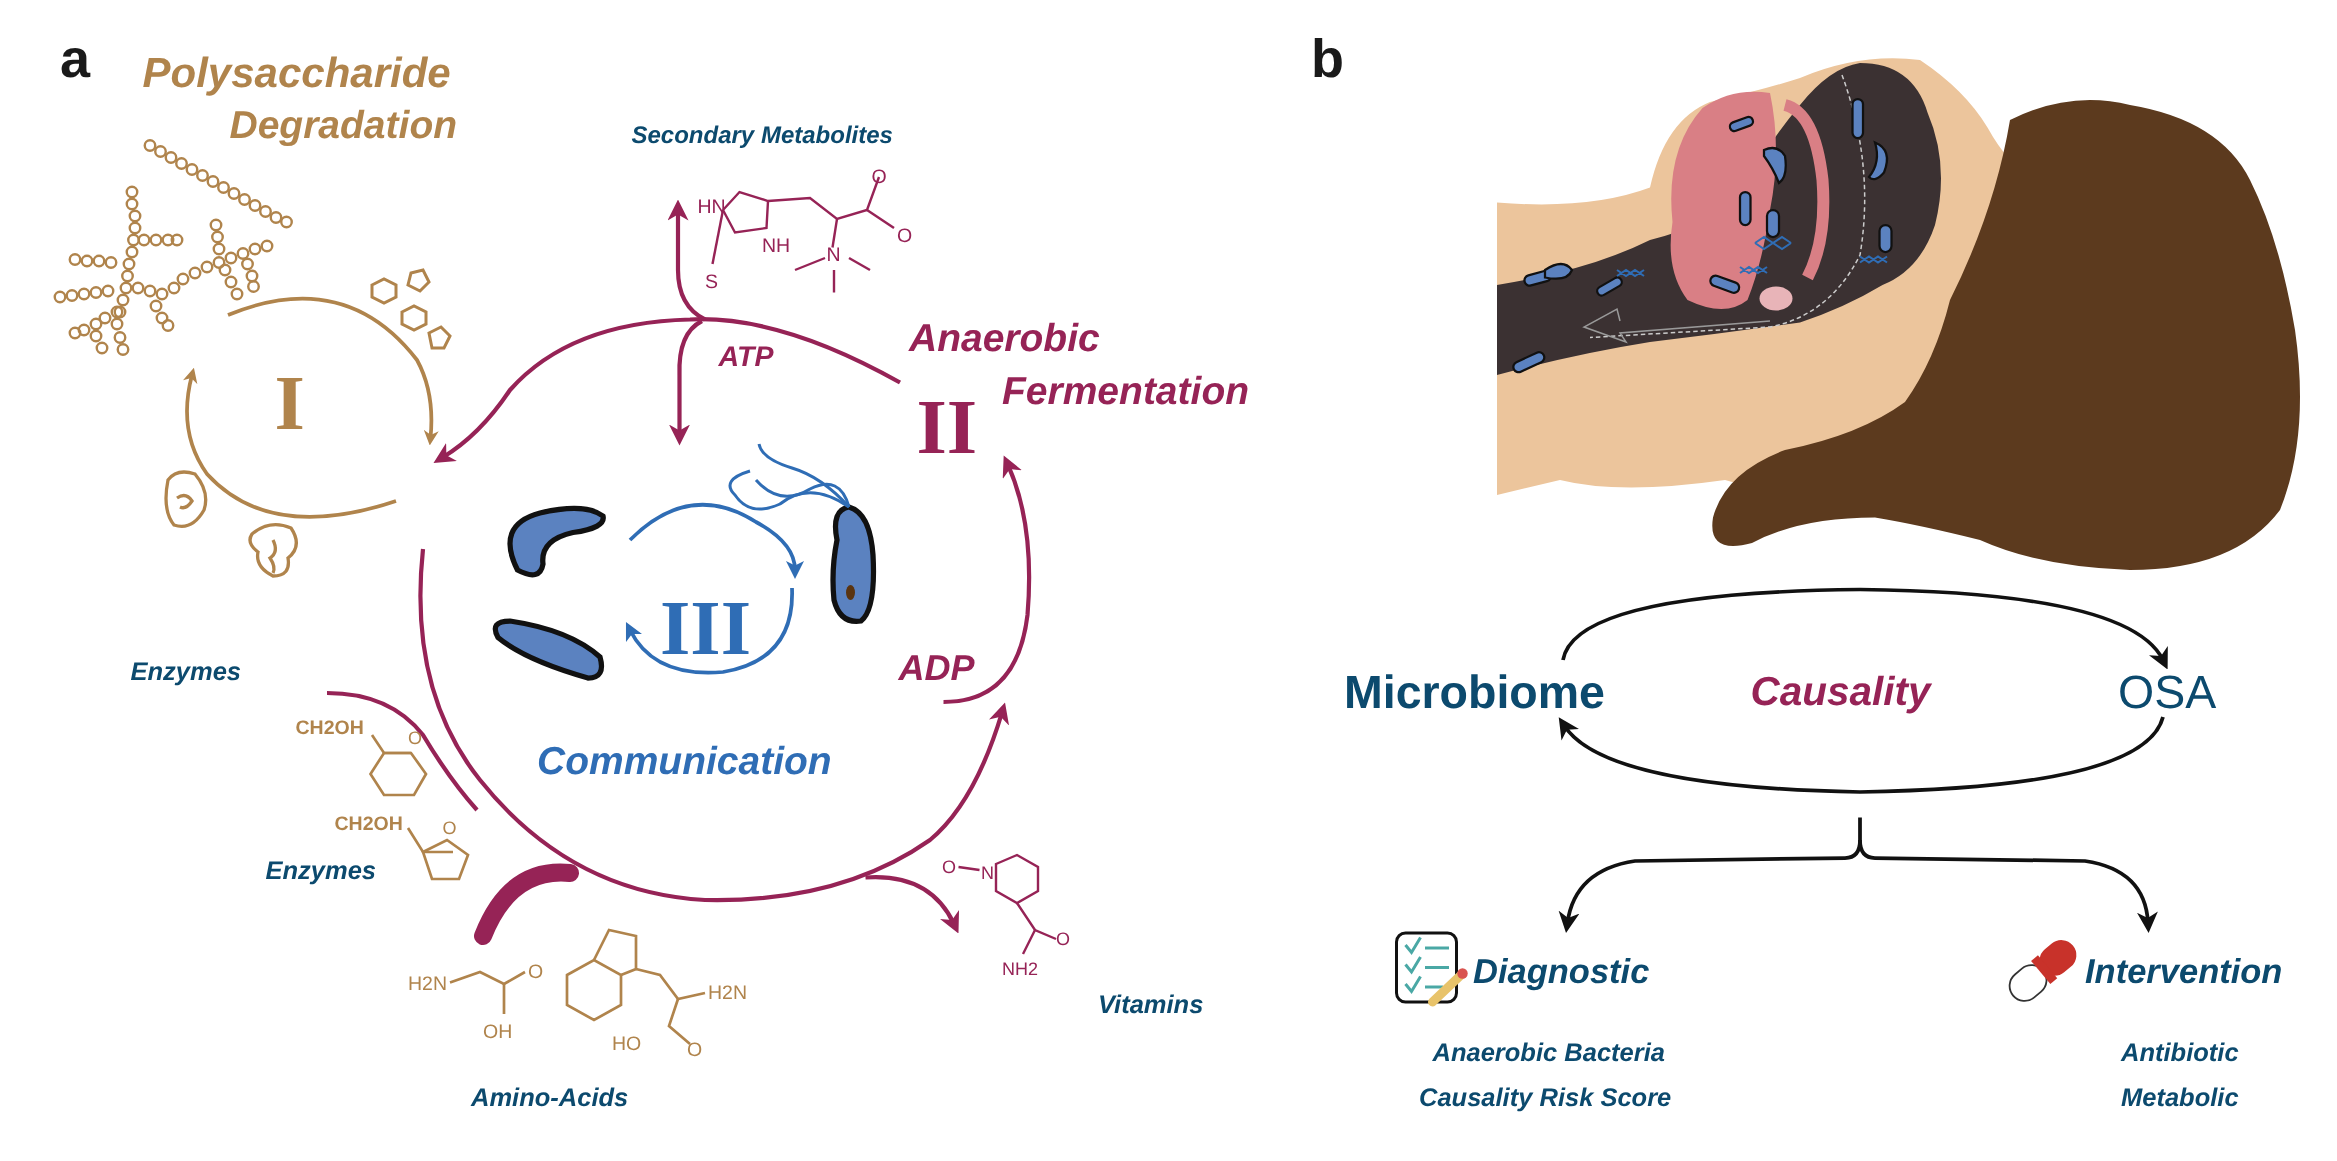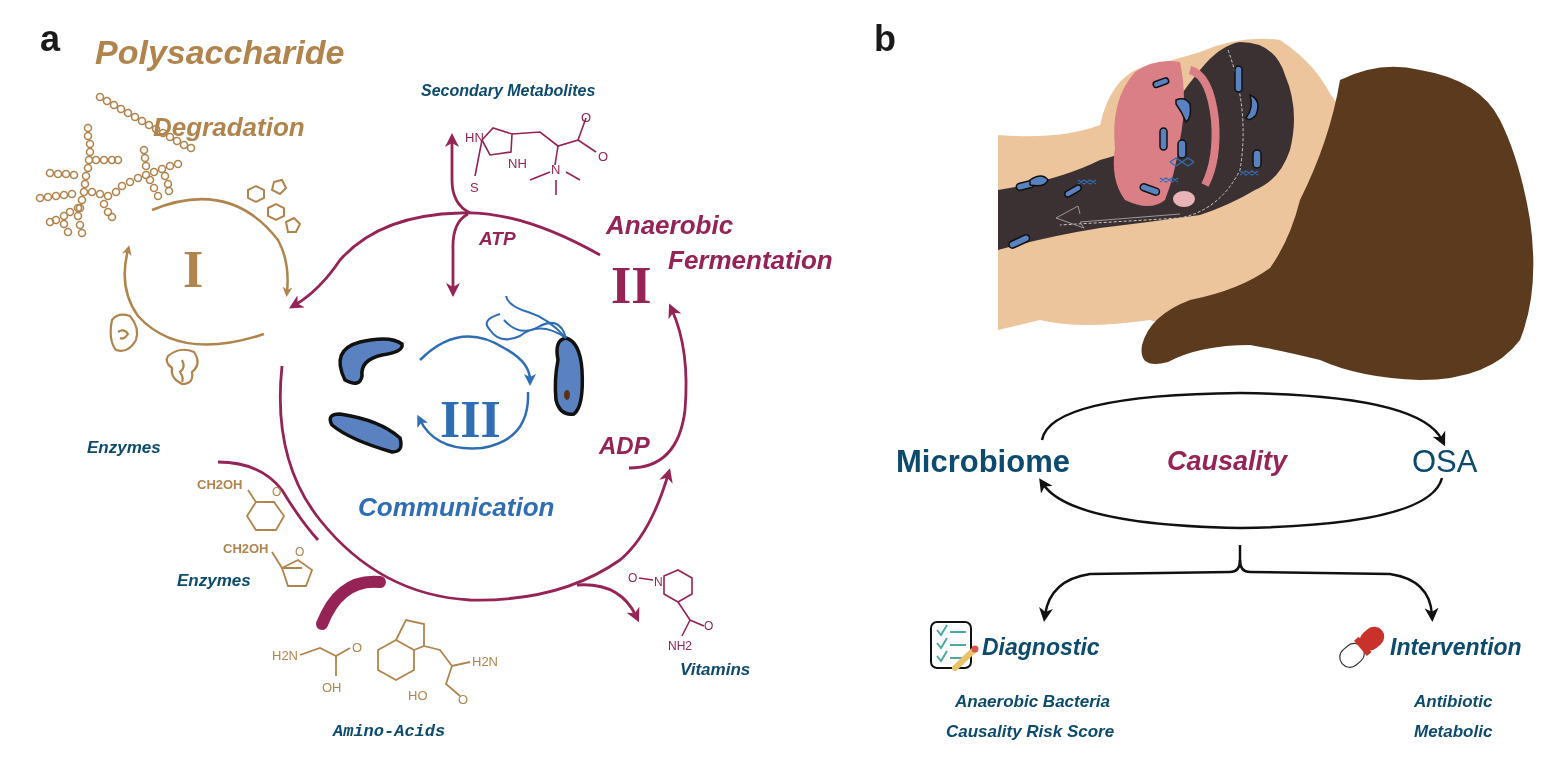--- a/index.html
+++ b/index.html
@@ -13,41 +13,41 @@
     .blue { color: #2f6db5; }
     .black { color: #0c4a6e; }
     svg.layer { position: absolute; left: 0; top: 0; }
   </style>
 </head>
 <body>
 
 <div>
   <div class="abs panel-label" style="left:40px; top:18px;">a</div>
 
-  <div class="abs bi tan" style="left:95px; top:33px; font-size:34px;">Polysaccharide</div>
-  <div class="abs bi tan" style="left:153px; top:68px; font-size:26px;margin-top:44px;">Degradation</div>
+  <div class="abs bi tan" style="left:95px; top:33px; font-size:28px;">Polysaccharide</div>
+  <div class="abs bi tan" style="left:153px; top:68px; font-size:26px;">Degradation</div>
 
   <div class="abs bi black" style="left:421px; top:82px; font-size:16px;">Secondary Metabolites</div>
 
   <div class="abs bi magenta" style="left:606px; top:210px; font-size:26px;">Anaerobic</div>
   <div class="abs bi magenta" style="left:668px; top:245px; font-size:26px;">Fermentation</div>
 
   <div class="abs roman tan" style="left:183px; top:240px; font-size:52px;">I</div>
   <div class="abs roman magenta" style="left:611px; top:256px; font-size:52px;">II</div>
   <div class="abs roman blue" style="left:440px; top:390px; font-size:52px;">III</div>
 
   <div class="abs bi magenta" style="left:479px; top:228px; font-size:19px;">ATP</div>
   <div class="abs bi magenta" style="left:599px; top:432px; font-size:24px;">ADP</div>
 
   <div class="abs bi blue" style="left:358px; top:492px; font-size:26px;">Communication</div>
 
   <div class="abs bi black" style="left:87px; top:390px; font-size:17px;margin-top:48px;">Enzymes</div>
   <div class="abs bi black" style="left:177px; top:571px; font-size:17px;">Enzymes</div>
-  <div class="abs bi black" style="left:333px; top:722px; font-size:17px;font-family:Liberation Mono, monospace;">Amino-Acids</div>
-  <div class="abs bi black" style="left:680px; top:660px; font-size:17px;">Vitamins</div>
+  <div class="abs bi black" style="left:314px; top:722px; font-size:17px;">Amino-Acids</div>
+  <div class="abs bi black" style="left:732px; top:660px; font-size:17px;">Vitamins</div>
 
   <div class="abs tan" style="left:197px; top:477px; font-size:13px; font-weight:bold;">CH2OH</div>
   <div class="abs tan" style="left:223px; top:541px; font-size:13px; font-weight:bold;">CH2OH</div>
 
   <svg class="layer" width="1558" height="774" viewBox="0 0 1558 774">
     <defs>
       <marker id="arrTan" markerWidth="10" markerHeight="10" refX="5" refY="5" orient="auto" markerUnits="userSpaceOnUse">
         <path d="M0,0 L10,5 L0,10 L3,5 z" fill="#b0844c"></path>
       </marker>
       <marker id="arrMag" markerWidth="14" markerHeight="14" refX="7" refY="7" orient="auto" markerUnits="userSpaceOnUse">

